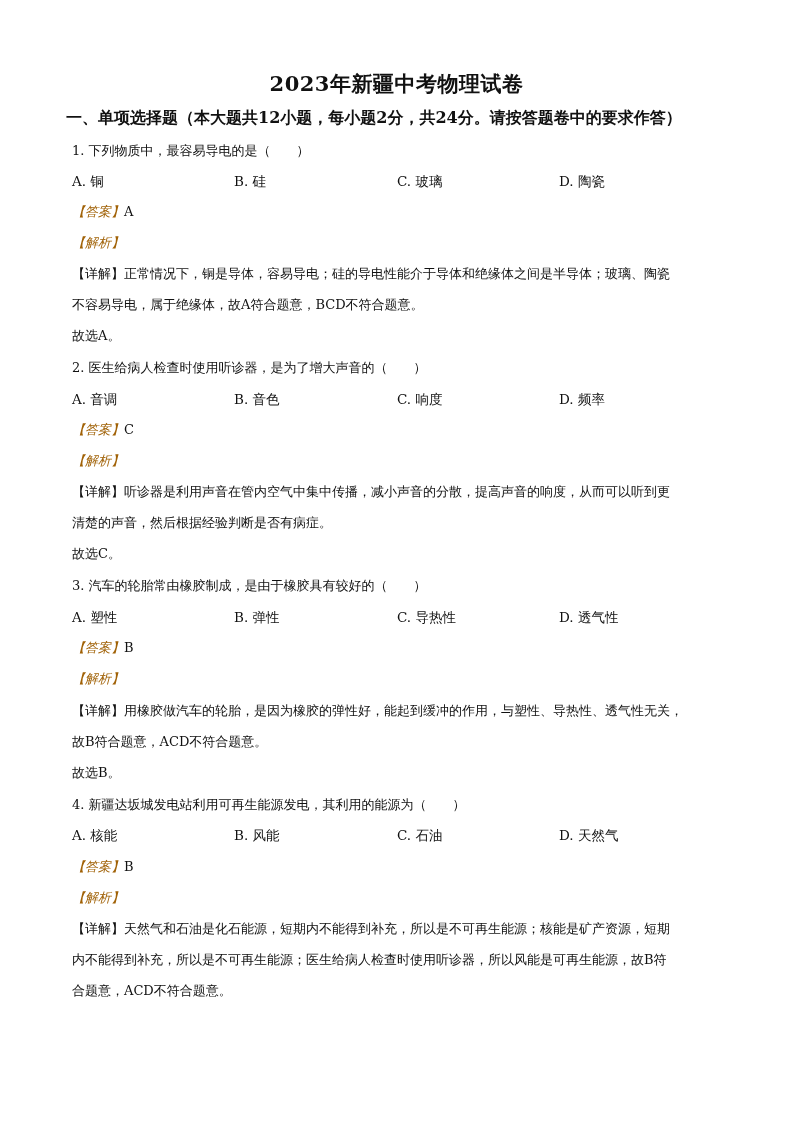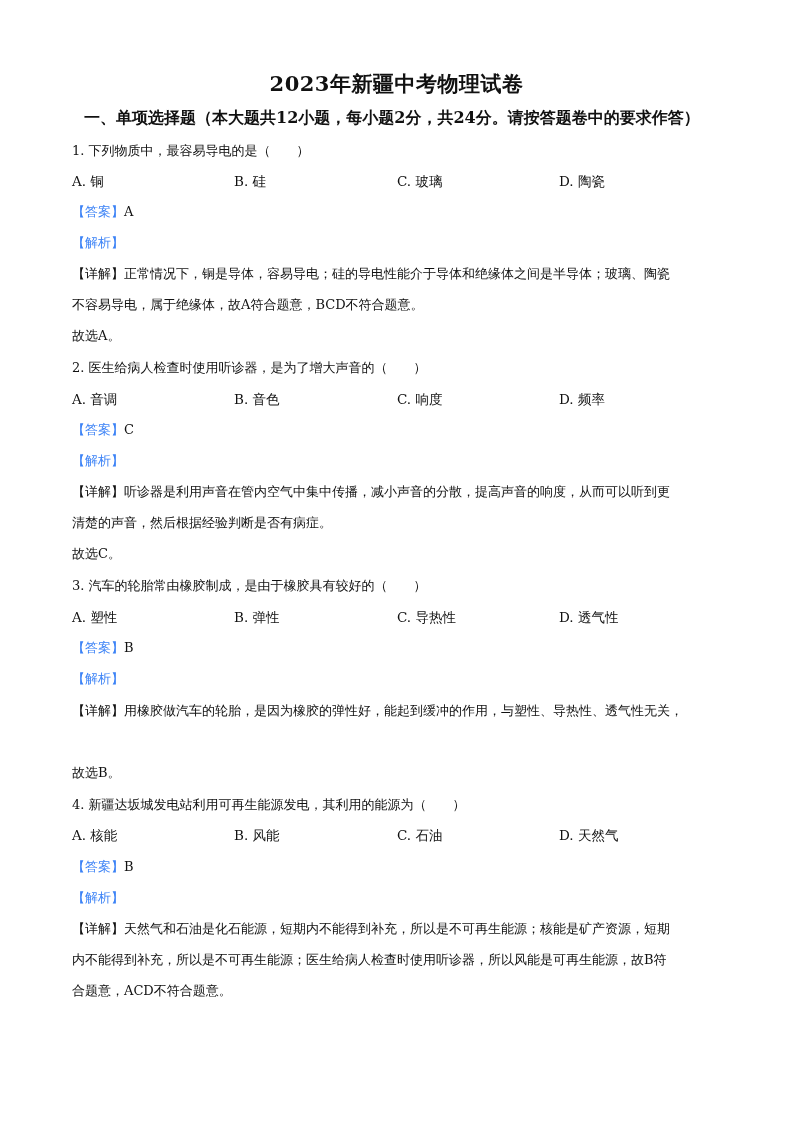--- a/index.html
+++ b/index.html
@@ -7,28 +7,28 @@
     width: 793px; height: 1122px; position: relative; overflow: hidden;
     font-family: "DejaVu Serif", "Liberation Serif", serif;
     color: #111111;
   }
   .page { position: absolute; left: 0; top: 0; width: 793px; height: 796px; }
   .title {
     position: absolute; left: 0; width: 793px; top: 70px;
     text-align: center; font-weight: bold; font-size: 21px; letter-spacing: 0.5px;
   }
   .section {
-    position: absolute; left: 84px; top: 108px;
+    position: absolute; left: 66px; top: 108px;
     font-weight: bold; font-size: 16px; white-space: nowrap;
   }
   .line {
     position: absolute; left: 72px; font-size: 13px; white-space: nowrap; line-height: 18px;
   }
   .opt { position: absolute; font-size: 13.5px; white-space: nowrap; line-height: 18px; }
-  .blue { color: #3b82f6; }
+  .blue { color: #a16207; font-style: italic; }
 </style>
 </head>
 <body>
 
 <div class="page">
   <div class="title">2023年新疆中考物理试卷</div>
   <div class="section">一、单项选择题（本大题共12小题，每小题2分，共24分。请按答题卷中的要求作答）</div>
 
   <div class="line" style="top:142px">1. 下列物质中，最容易导电的是（　　）</div>
   <div class="opt" style="left:72px;top:172px">A. 铜</div>
@@ -53,20 +53,21 @@
   <div class="line" style="top:545px">故选C。</div>
 
   <div class="line" style="top:577px">3. 汽车的轮胎常由橡胶制成，是由于橡胶具有较好的（　　）</div>
   <div class="opt" style="left:72px;top:608px">A. 塑性</div>
   <div class="opt" style="left:234px;top:608px">B. 弹性</div>
   <div class="opt" style="left:397px;top:608px">C. 导热性</div>
   <div class="opt" style="left:559px;top:608px">D. 透气性</div>
   <div class="line" style="top:639px"><span class="blue">【答案】</span><span>B</span></div>
   <div class="line blue" style="top:670px">【解析】</div>
   <div class="line" style="top:702px">【详解】用橡胶做汽车的轮胎，是因为橡胶的弹性好，能起到缓冲的作用，与塑性、导热性、透气性无关，</div>
+  <div class="line" style="top:733px">故B符合题意，ACD不符合题意。</div>
   <div class="line" style="top:764px">故选B。</div>
 
   <div class="line" style="top:796px">4. 新疆达坂城发电站利用可再生能源发电，其利用的能源为（　　）</div>
   <div class="opt" style="left:72px;top:826px">A. 核能</div>
   <div class="opt" style="left:234px;top:826px">B. 风能</div>
   <div class="opt" style="left:397px;top:826px">C. 石油</div>
   <div class="opt" style="left:559px;top:826px">D. 天然气</div>
   <div class="line" style="top:858px"><span class="blue">【答案】</span><span>B</span></div>
   <div class="line blue" style="top:889px">【解析】</div>
   <div class="line" style="top:920px">【详解】天然气和石油是化石能源，短期内不能得到补充，所以是不可再生能源；核能是矿产资源，短期</div>

